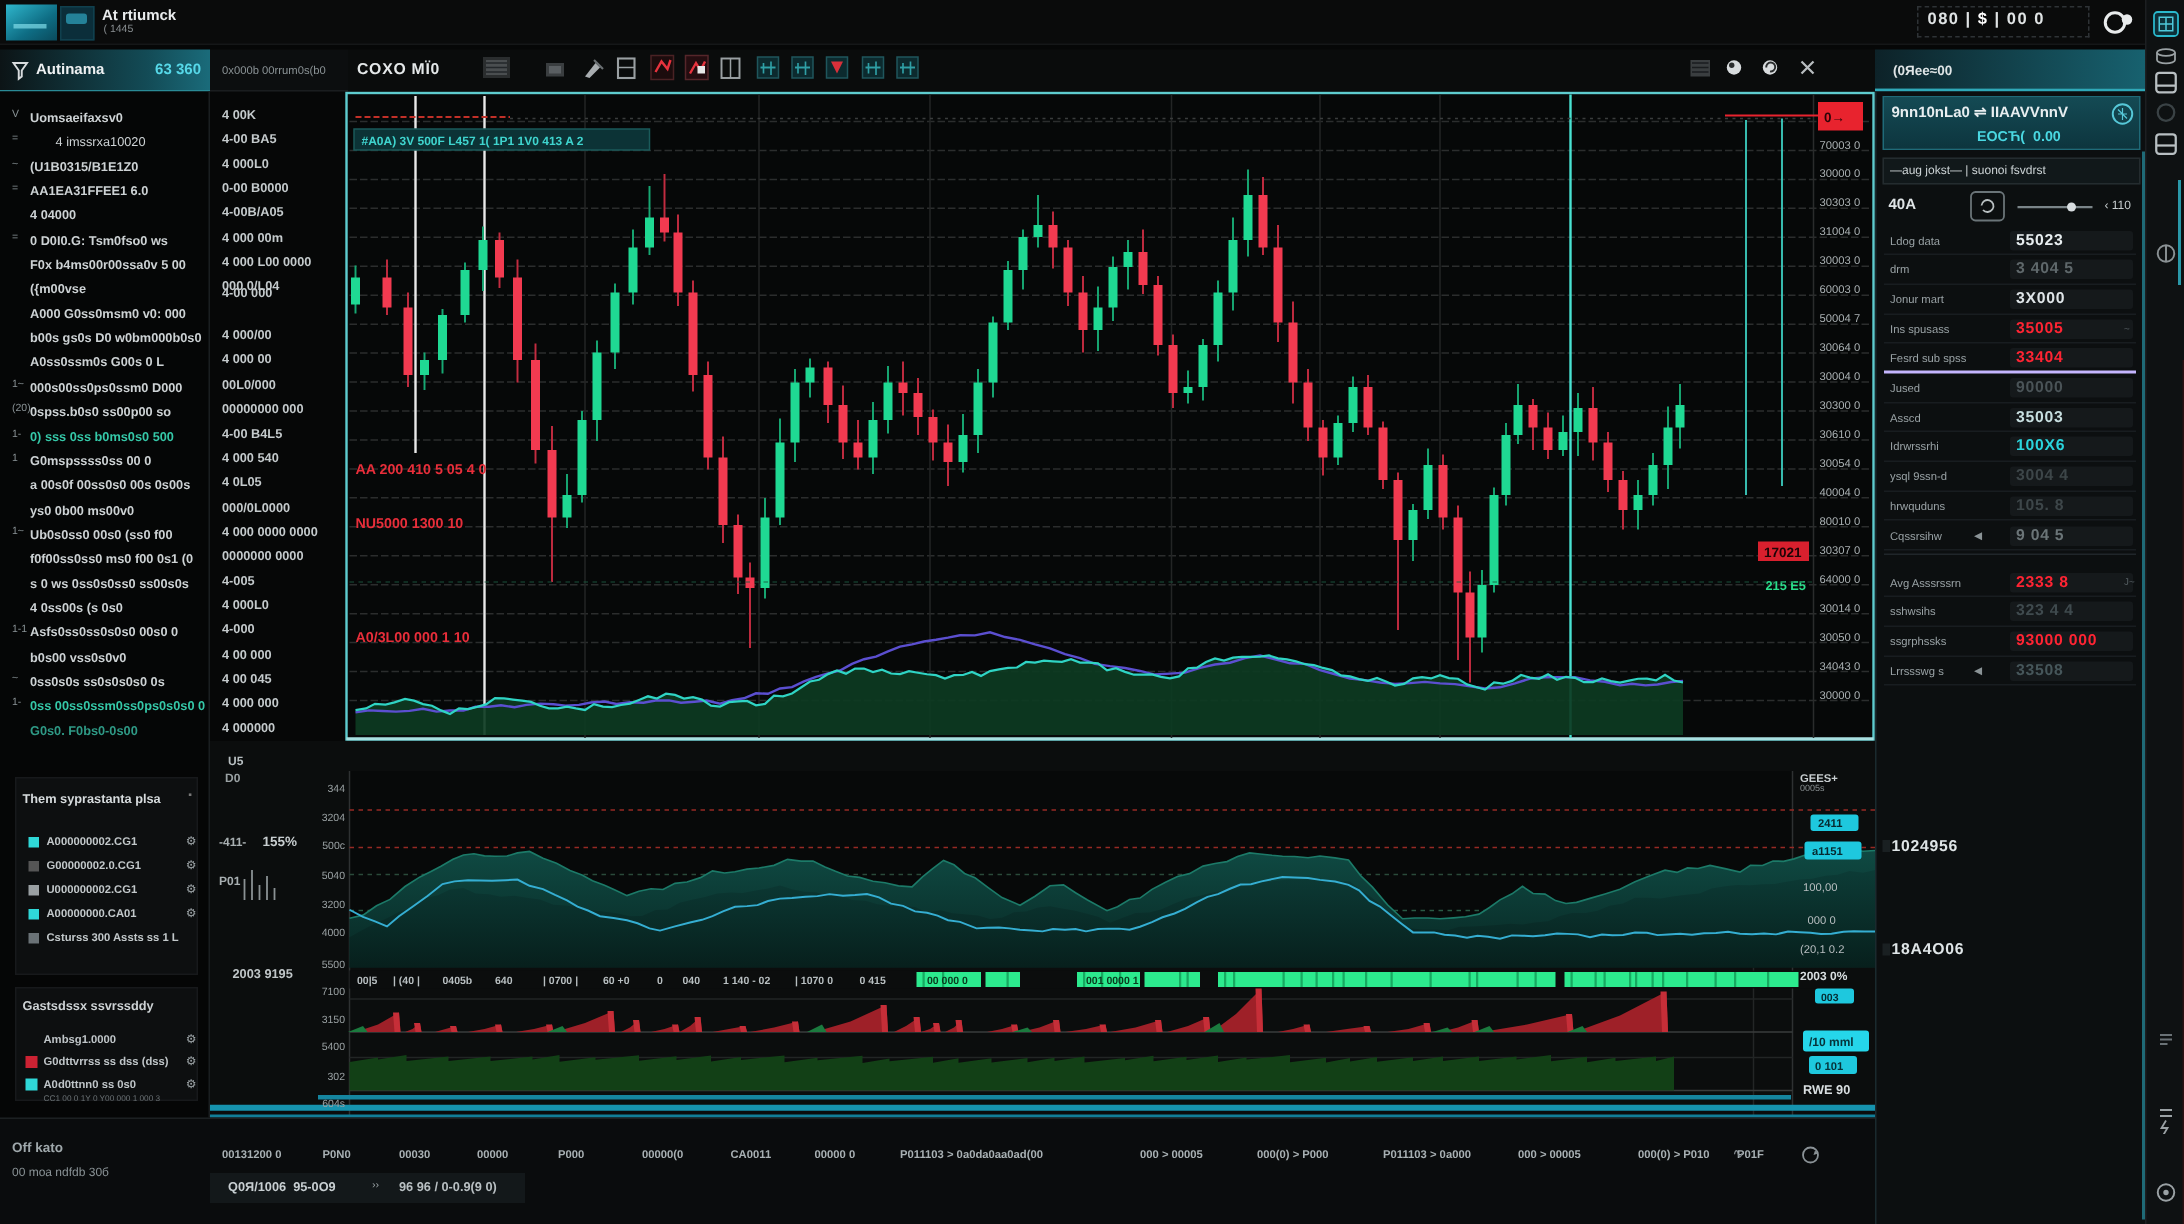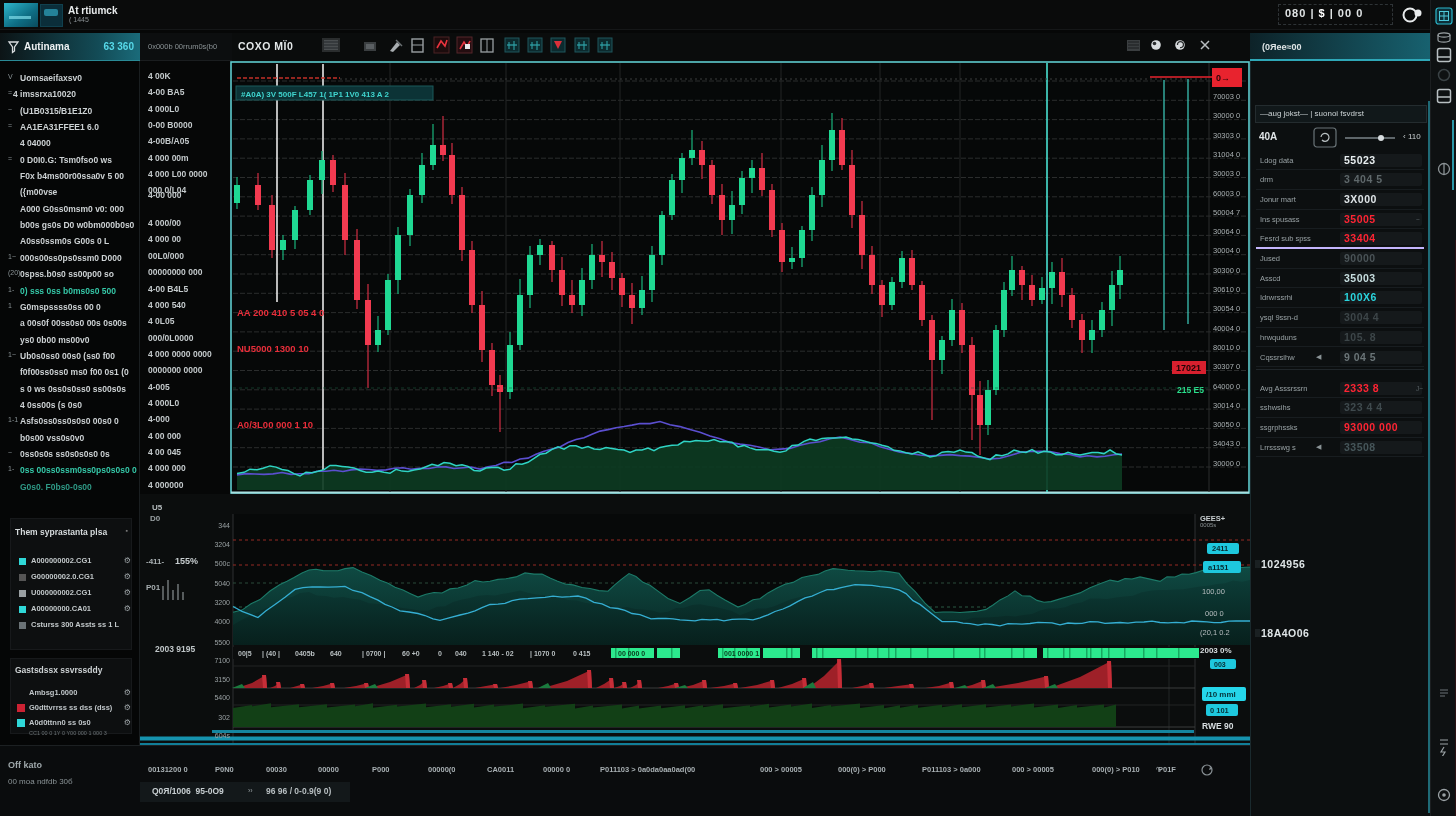--- a/index.html
+++ b/index.html
@@ -36,21 +36,21 @@
 <div style="position:absolute;left:1250px;top:33px;width:180px;height:28px;background:linear-gradient(90deg,#0d2228,#17616f);border-bottom:2px solid #2fa8b8">
     <span style="position:absolute;left:12px;top:9px;font-size:9px;font-weight:bold;color:#dfe5e6;white-space:nowrap">(0Яее≈00</span>
   </div>
 <div style="position:absolute;left:0;top:61px;width:140px;height:684px;background:#050606;border-right:1px solid #1a1e20"></div>
 <div style="position:absolute;left:0;top:73px;width:140px;height:14px;">
     <span style="position:absolute;left:8px;color:#8a9396;font-size:7px">V</span>
     <span style="position:absolute;left:20px;color:#cdd2d4;font-size:8.5px;font-weight:bold;white-space:nowrap">Uomsaeifaxsv0</span>
   </div>
 <div style="position:absolute;left:0;top:89px;width:140px;height:14px;">
     <span style="position:absolute;left:8px;color:#8a9396;font-size:7px">=</span>
-    <span style="position:absolute;left:13px;color:#cdd2d4;font-size:8.5px;font-weight:bold;white-space:nowrap">4 imssrxa10020</span>
+    <span style="position:absolute;left:37px;color:#cdd2d4;font-size:8.5px;font-weight:normal;white-space:nowrap">4 imssrxa10020</span>
   </div>
 <div style="position:absolute;left:0;top:106px;width:140px;height:14px;">
     <span style="position:absolute;left:8px;color:#8a9396;font-size:7px">~</span>
     <span style="position:absolute;left:20px;color:#cdd2d4;font-size:8.5px;font-weight:bold;white-space:nowrap">(U1B0315/B1E1Z0</span>
   </div>
 <div style="position:absolute;left:0;top:122px;width:140px;height:14px;">
     <span style="position:absolute;left:8px;color:#8a9396;font-size:7px">=</span>
     <span style="position:absolute;left:20px;color:#cdd2d4;font-size:8.5px;font-weight:bold;white-space:nowrap">AA1EA31FFEE1 6.0</span>
   </div>
 <div style="position:absolute;left:0;top:138px;width:140px;height:14px;">
@@ -678,20 +678,28 @@
     <line x1="1128" y1="42" x2="1139" y2="42" stroke="#1a1d1f" stroke-width="1"></line>
     <line x1="1128" y1="45" x2="1139" y2="45" stroke="#1a1d1f" stroke-width="1"></line>
     <line x1="1128" y1="48" x2="1139" y2="48" stroke="#1a1d1f" stroke-width="1"></line>
     <circle cx="1156" cy="45" r="4.8" fill="#d8dcde"></circle>
     <circle cx="1154.5" cy="43.5" r="1.8" fill="#2a2d2e"></circle>
     <circle cx="1180" cy="45" r="4.8" fill="#d8dcde"></circle>
     <path d="M1177.5,45 a3,3 0 1,1 2.5,2.6" fill="none" stroke="#2a2d2e" stroke-width="1.3"></path>
     <path d="M1201,41 L1209,49 M1209,41 L1201,49" stroke="#b8bdc0" stroke-width="1.5"></path>
   </svg>
 <div style="position:absolute;left:1250px;top:61px;width:180px;height:755px;background:#0c0f10;border-left:1px solid #1a2a2e">
+    <div style="position:absolute;left:4px;top:3px;width:172px;height:36px;background:linear-gradient(180deg,#144a54,#0d353e);border:1px solid #1f6a78">
+      <span style="position:absolute;left:5px;top:4px;font-size:10px;font-weight:bold;color:#e8eef0;white-space:nowrap">9nn10nLa0 ⇌ IIAAVVnnV</span>
+      <svg style="position:absolute;right:3px;top:3px" width="16" height="16">
+        <circle cx="8" cy="8" r="6.5" fill="none" stroke="#56c8d8" stroke-width="1.3"></circle>
+        <path d="M5,5 l6,6 M5,8 h6 M8,4 v8" stroke="#56c8d8" stroke-width="0.8"></path>
+      </svg>
+      <span style="position:absolute;left:62px;top:21px;font-size:9.5px;font-weight:bold;color:#4ad8e2;white-space:nowrap">EOCЋ(&nbsp;&nbsp;0.00</span>
+    </div>
     <div style="position:absolute;left:4px;top:44px;width:172px;height:18px;background:#11181a;border:1px solid #242c2f">
       <span style="position:absolute;left:4px;top:3px;font-size:8px;color:#ccd3d5;white-space:nowrap">―aug jokst― | suonoi fsvdrst</span>
     </div>
     <div style="position:absolute;left:4px;top:66px;width:172px;height:22px">
       <span style="position:absolute;left:4px;top:4px;font-size:10px;font-weight:bold;color:#dfe4e6">40А</span>
       <svg style="position:absolute;left:58px;top:0" width="24" height="21">
         <rect x="1" y="1" width="22" height="19" rx="3" fill="none" stroke="#6a7478" stroke-width="1.2"></rect>
         <path d="M8,10 a4,4 0 1,1 1,3" fill="none" stroke="#b8bfc1" stroke-width="1.2"></path>
       </svg>
       <svg style="position:absolute;left:88px;top:0" width="56" height="21">

